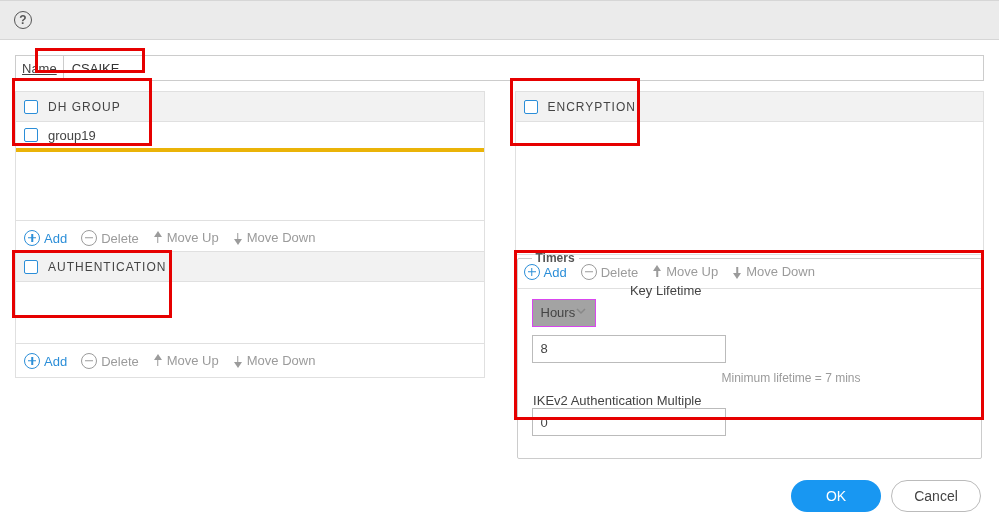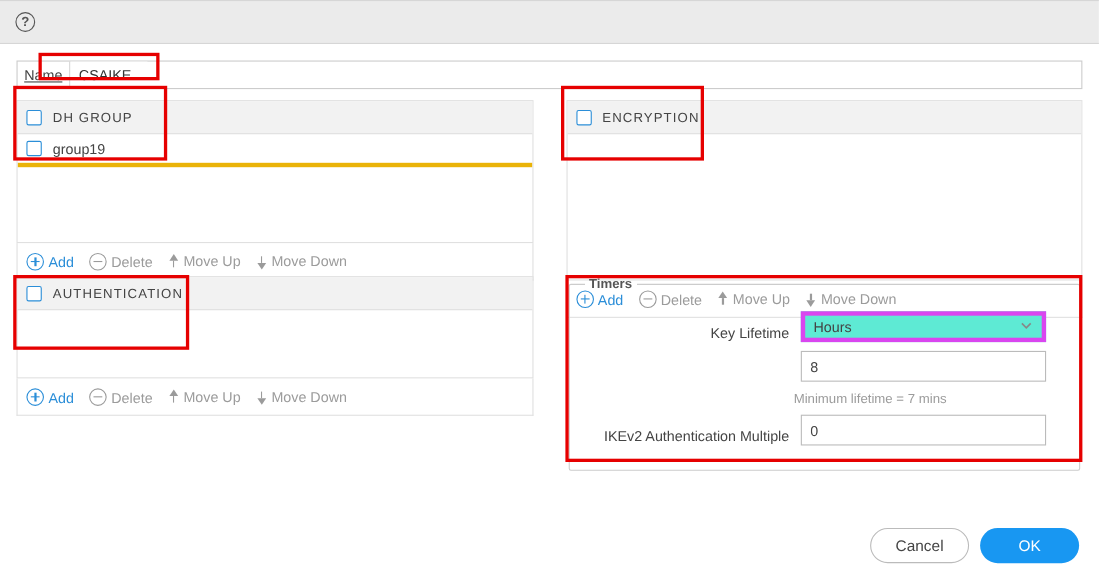--- a/index.html
+++ b/index.html
@@ -204,39 +204,40 @@
     font-size: 13px;
   }
   .timers legend {
     font-size: 12px;
     color:#555;
     padding: 0 4px;
     font-weight:600;
   }
   .form-row {
     display:flex;
-    align-items:flex-end;
-    margin: 8px 16px;
+    align-items:flex-start;
+    margin: 8px 0;
+    flex-direction: column;
   }
   .form-row label {
     width: 180px;
     text-align:right;
     color:#444;
     padding-right: 10px;
     font-size: 13px;
     line-height: 1.2;
   }
   .form-row .field {
     flex:1;
   }
   .select-box {
     width:100%;
     height:28px;
-    border:4px solid #d946ef;
-    background:#5eead4;
+    border:1px solid #d946ef;
+    background:#a3a3a3;
     padding: 0 8px;
     display:flex;
     align-items:center;
     justify-content:space-between;
     color:#444;
     font-size:13px;
   }
   .select-box .chev {
     color:#888;
   }
@@ -452,21 +453,21 @@
         <div class="field">
           <input class="text-input" value="0" style="">
         </div>
       </div>
     </fieldset>
 
   </div>
 </div>
 
 <div class="footer">
+  <div class="btn btn-primary">OK</div>
   <div class="btn btn-secondary">Cancel</div>
-  <div class="btn btn-primary">OK</div>
 </div>
 
 <div class="hl" style="left:35px;  top:48px;  width:110px; height:25px;"></div>
 <div class="hl" style="left:12px;  top:78px;  width:140px; height:68px;"></div>
 <div class="hl" style="left:510px; top:78px;  width:130px; height:68px;"></div>
 <div class="hl" style="left:12px;  top:250px; width:160px; height:68px;"></div>
 <div class="hl" style="left:514px; top:250px; width:470px; height:170px;"></div>
 
 </body></html>

